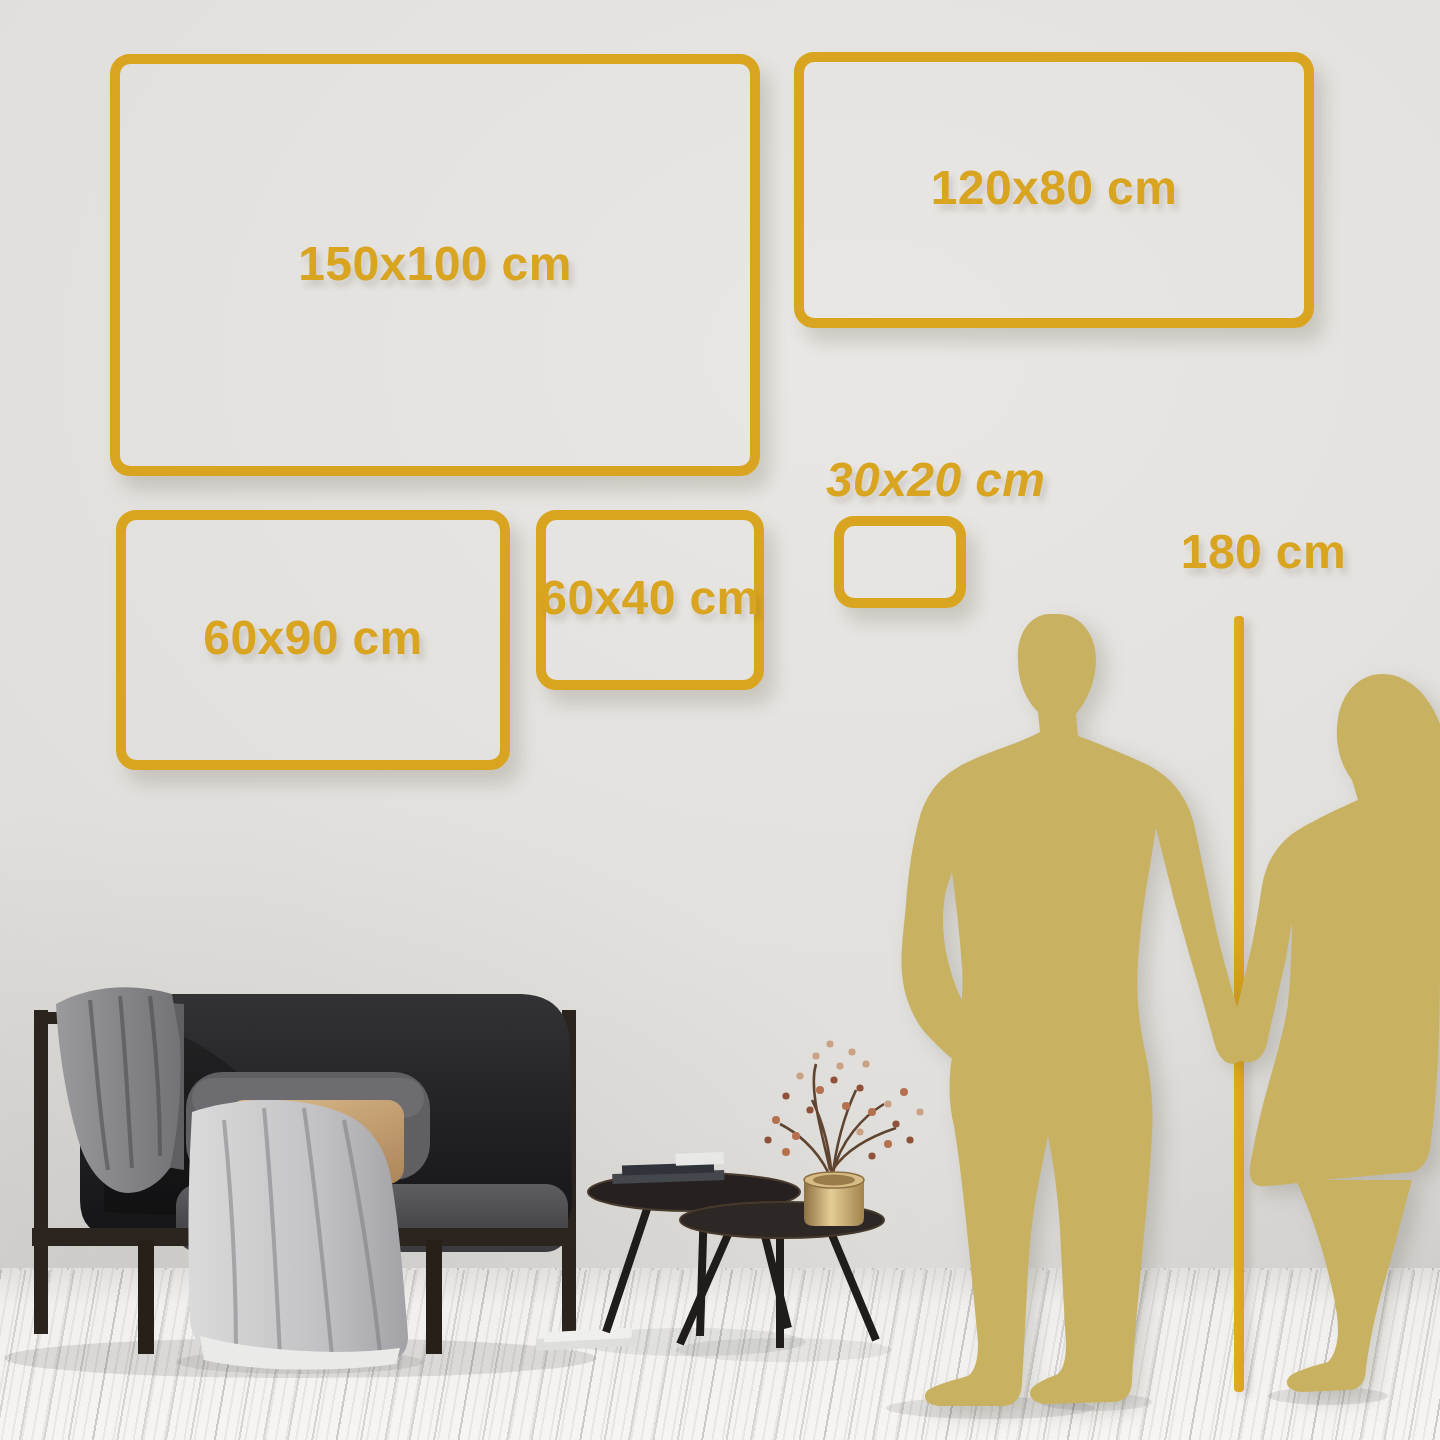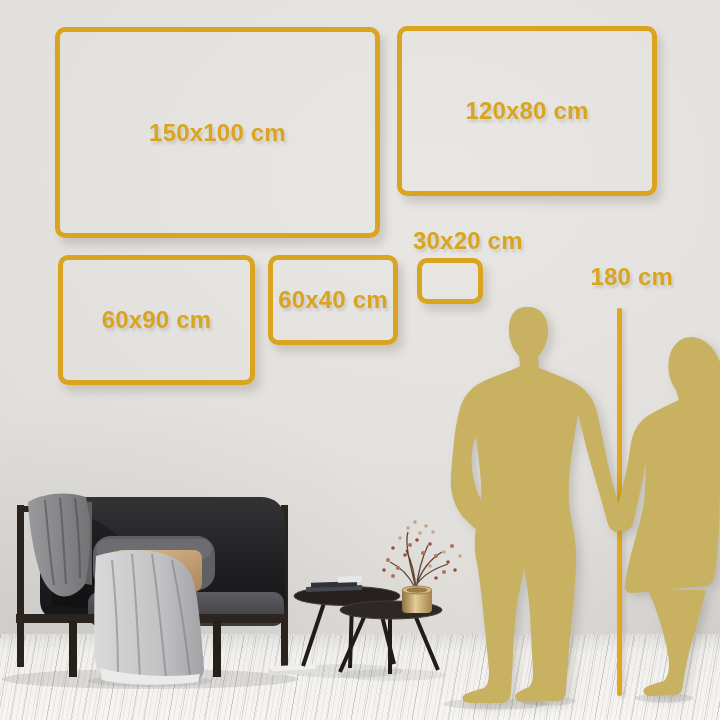--- a/index.html
+++ b/index.html
@@ -37,21 +37,21 @@
     border-radius:10px;
     box-shadow:5px 7px 9px rgba(90,80,60,.20);
     display:flex;align-items:center;justify-content:center;
   }
   .size-label{
     color:var(--accent-gold);
     font-size:24px;font-weight:700;letter-spacing:.2px;
     text-shadow:2px 3px 3px rgba(90,80,60,.18);
     white-space:nowrap;
   }
-  .label-free{position:absolute;}
+  .label-free{position:absolute;font-style:italic;}
   .height-label{
     position:absolute;left:558px;top:263px;width:115px;text-align:right;
   }
   .height-line{
     position:absolute;left:617px;top:308px;width:5px;height:388px;
     background:linear-gradient(90deg,#e3ab1e,var(--accent-gold));
     border-radius:2px;
     box-shadow:3px 2px 4px rgba(90,80,60,.18);
   }
   .scene-svg{position:absolute;left:0;top:470px;width:720px;height:250px;}
@@ -65,29 +65,29 @@
 
 <div class="stage">
 
   <div class="wall"></div>
   <div class="floor"></div>
 
   <div class="frame" style="left:55px;top:27px;width:325px;height:211px;">
     <span class="size-label">150x100 cm</span>
   </div>
 
-  <div class="frame" style="left:397px;top:26px;width:260px;height:170px;">
+  <div class="frame" style="left:397px;top:26px;width:260px;height:138px;">
     <span class="size-label">120x80 cm</span>
   </div>
 
   <div class="frame" style="left:58px;top:255px;width:197px;height:130px;text-align:center;">
     <span class="size-label">60x90 cm</span>
   </div>
 
-  <div class="frame" style="left:268px;top:255px;width:130px;height:90px;">
+  <div class="frame" style="left:268px;top:255px;width:114px;height:90px;">
     <span class="size-label">60x40 cm</span>
   </div>
 
   <div class="label-free size-label" style="left:413px;top:227px;">30x20 cm</div>
   <div class="frame" style="left:417px;top:258px;width:66px;height:46px;"></div>
 
   <div class="height-label size-label">180 cm</div>
   <div class="height-line"></div>
 
   <svg class="scene-svg" viewBox="0 470 720 250">

